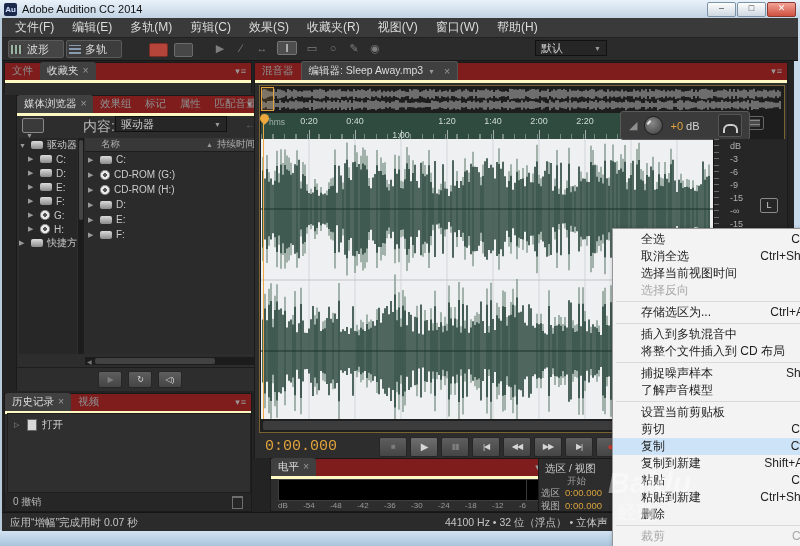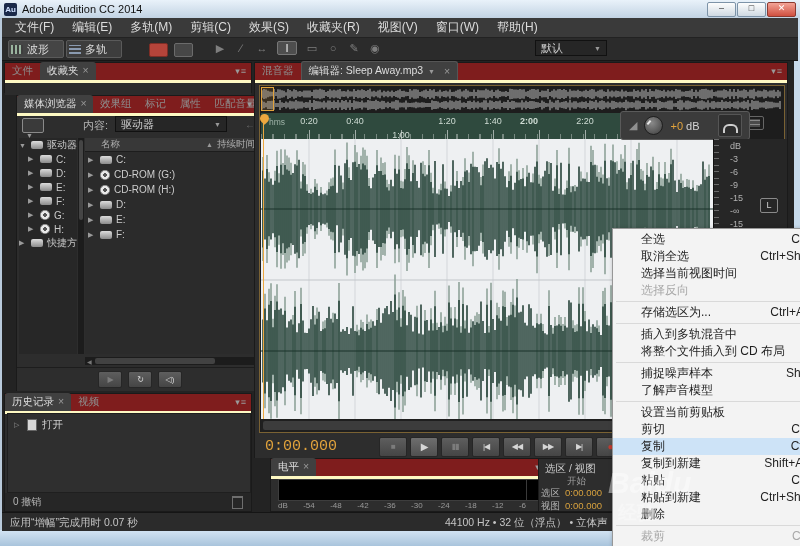--- a/index.html
+++ b/index.html
@@ -143,21 +143,21 @@
         <div class="tab active"><span>媒体浏览器</span><span class="x">×</span></div>
         <div class="tab"><span>效果组</span></div>
         <div class="tab"><span>标记</span></div>
         <div class="tab"><span>属性</span></div>
         <div class="tab"><span>匹配音量</span></div>
         <div class="pmenu">▾≡</div>
       </div>
 
     <div class="abs" style="left:5px;top:22px;width:20px;height:13px;border:1px solid #8a8a8a;border-radius:2px;background:#3a3a3a;"></div>
     <div class="abs" style="left:9px;top:36px;color:#999;font-size:7px;">▼</div>
-    <div class="abs" style="left:66px;top:22px;font-size:11px;color:#b5b5b5;text-align:center;">内容:</div>
+    <div class="abs" style="left:66px;top:22px;font-size:14px;color:#b5b5b5;text-align:center;">内容:</div>
     <div class="dropbox" style="left:98px;top:20px;width:112px;height:16px;">
       <span>驱动器</span>
       <span style="margin-left:auto;font-size:7px;color:#999;">▼</span>
     </div>
     <div class="abs" style="left:228px;top:23px;color:#6f6f6f;font-size:10px;">←</div>
 
     <div class="abs" style="left:2px;top:42px;width:58px;height:216px;background:#272727;overflow:hidden;" id="drivetree">
         <div class="trow">
           <span class="caret">▼</span>
           <span class="treeico"></span>
@@ -821,21 +821,21 @@
 
       <div class="abs rulergreen" style="left:1px;top:27px;width:452px;height:26px;" id="timeruler">
         <span class="abs" style="left:8px;top:4px;font-size:8.5px;color:#9fb3a8;">hms</span>
         <div class="abs" style="left:0;bottom:0;width:452px;height:5px;background-image:repeating-linear-gradient(90deg,rgba(255,255,255,.35) 0 1px,transparent 1px 11.5px);"></div>
         <div class="abs" style="left:0;bottom:0;width:452px;height:9px;background-image:repeating-linear-gradient(90deg,rgba(255,255,255,.55) 0 1px,transparent 1px 46px);background-position:2px 0;"></div>
       <span class="ticklabel" style="left: 48px;">0:20</span>
           <span class="ticklabel" style="left: 94px;">0:40</span>
           <span class="ticklabel" style="left: 140px; margin-top: 14px;">1:00</span>
           <span class="ticklabel" style="left: 186px;">1:20</span>
           <span class="ticklabel" style="left: 232px;">1:40</span>
-          <span class="ticklabel" style="left: 268px; font-weight: bold;">2:00</span>
+          <span class="ticklabel" style="left: 278px;">2:00</span>
           <span class="ticklabel" style="left: 324px;">2:20</span>
           <span class="ticklabel" style="left: 370px;">2:40</span>
           <span class="ticklabel" style="left: 416px;">3:00</span>
         </div>
 
       <svg id="wavesvg" class="abs" style="left:1px;top:53px;" width="452" height="280">
           <rect width="452" height="280" fill="#eef0f2"></rect>
           <line x1="48" y1="0" x2="48" y2="280" stroke="#d3d6da" stroke-width="1"></line>
           <line x1="94" y1="0" x2="94" y2="280" stroke="#d3d6da" stroke-width="1"></line>
           <line x1="140" y1="0" x2="140" y2="280" stroke="#d3d6da" stroke-width="1"></line>

